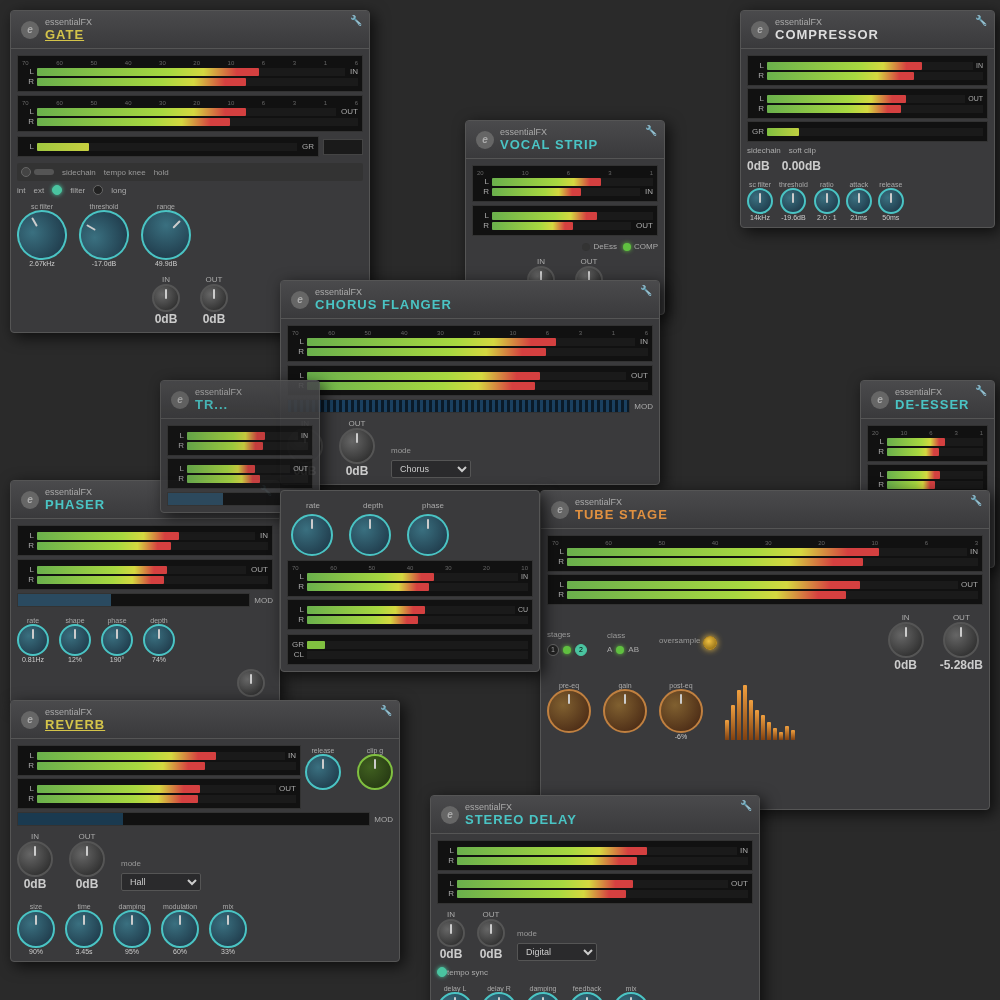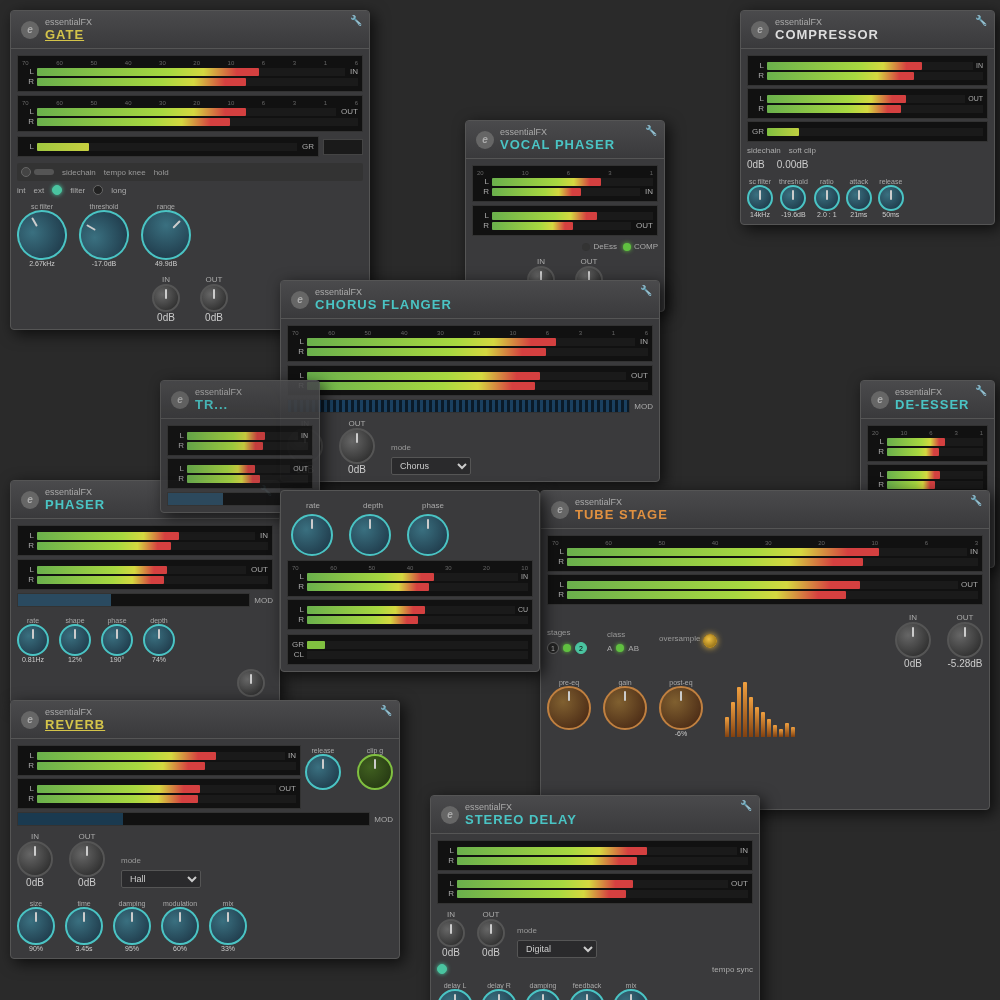--- a/index.html
+++ b/index.html
@@ -163,23 +163,24 @@
       color: #999;
     }
 
     .io-label {
       font-size: 8px;
       color: #aaa;
       text-align: center;
     }
 
     .value-display {
-      font-size: 10px;
+      font-size: 12px;
       color: #ccc;
       text-align: left;
+      font-weight: bold;
     }
 
     .dropdown {
       background: #2a2a2c;
       border: 1px solid #555;
       color: #ccc;
       font-size: 9px;
       padding: 2px 4px;
       border-radius: 2px;
       width: 80px;
@@ -418,21 +419,21 @@
       </div>
     </div>
   </div>
 </div>
 
 <div class="plugin-window" style="left:465px; top:120px; width:200px;">
   <div class="plugin-header">
     <div class="plugin-logo">e</div>
     <div class="flex-col">
       <span class="plugin-brand">essentialFX</span>
-      <span class="plugin-title cyan">VOCAL PHASER</span>
+      <span class="plugin-title cyan">VOCAL STRIP</span>
     </div>
     <span class="wrench-icon">🔧</span>
   </div>
   <div class="plugin-body">
     <div class="big-meter-block">
       <div class="horizontal-scale">
         <span>20</span>
           <span>10</span>
           <span>6</span>
           <span>3</span>
@@ -1163,21 +1164,21 @@
       <div style="display:flex;flex-direction:column;gap:3px;">
         <span class="section-label">mode</span>
         <select class="dropdown">
           <option>Digital</option>
           <option>Analog</option>
           <option>Tape</option>
         </select>
       </div>
     </div>
 
-    <div style="margin-top:6px;display:flex;align-items:center;gap:8px;justify-content:space-between;">
+    <div style="margin-top:6px;display:flex;align-items:center;">
       <div class="radio-btn active"></div>
       <span style="font-size:8px;color:#aaa;">tempo sync</span>
     </div>
     <div style="margin-top:6px;display:flex;gap:8px;">
       <div class="knob-item">
         <span class="knob-label">delay L</span>
         <div class="knob knob-cyan" style="width:36px;height:36px;"></div>
 
       </div>
       <div class="knob-item">

